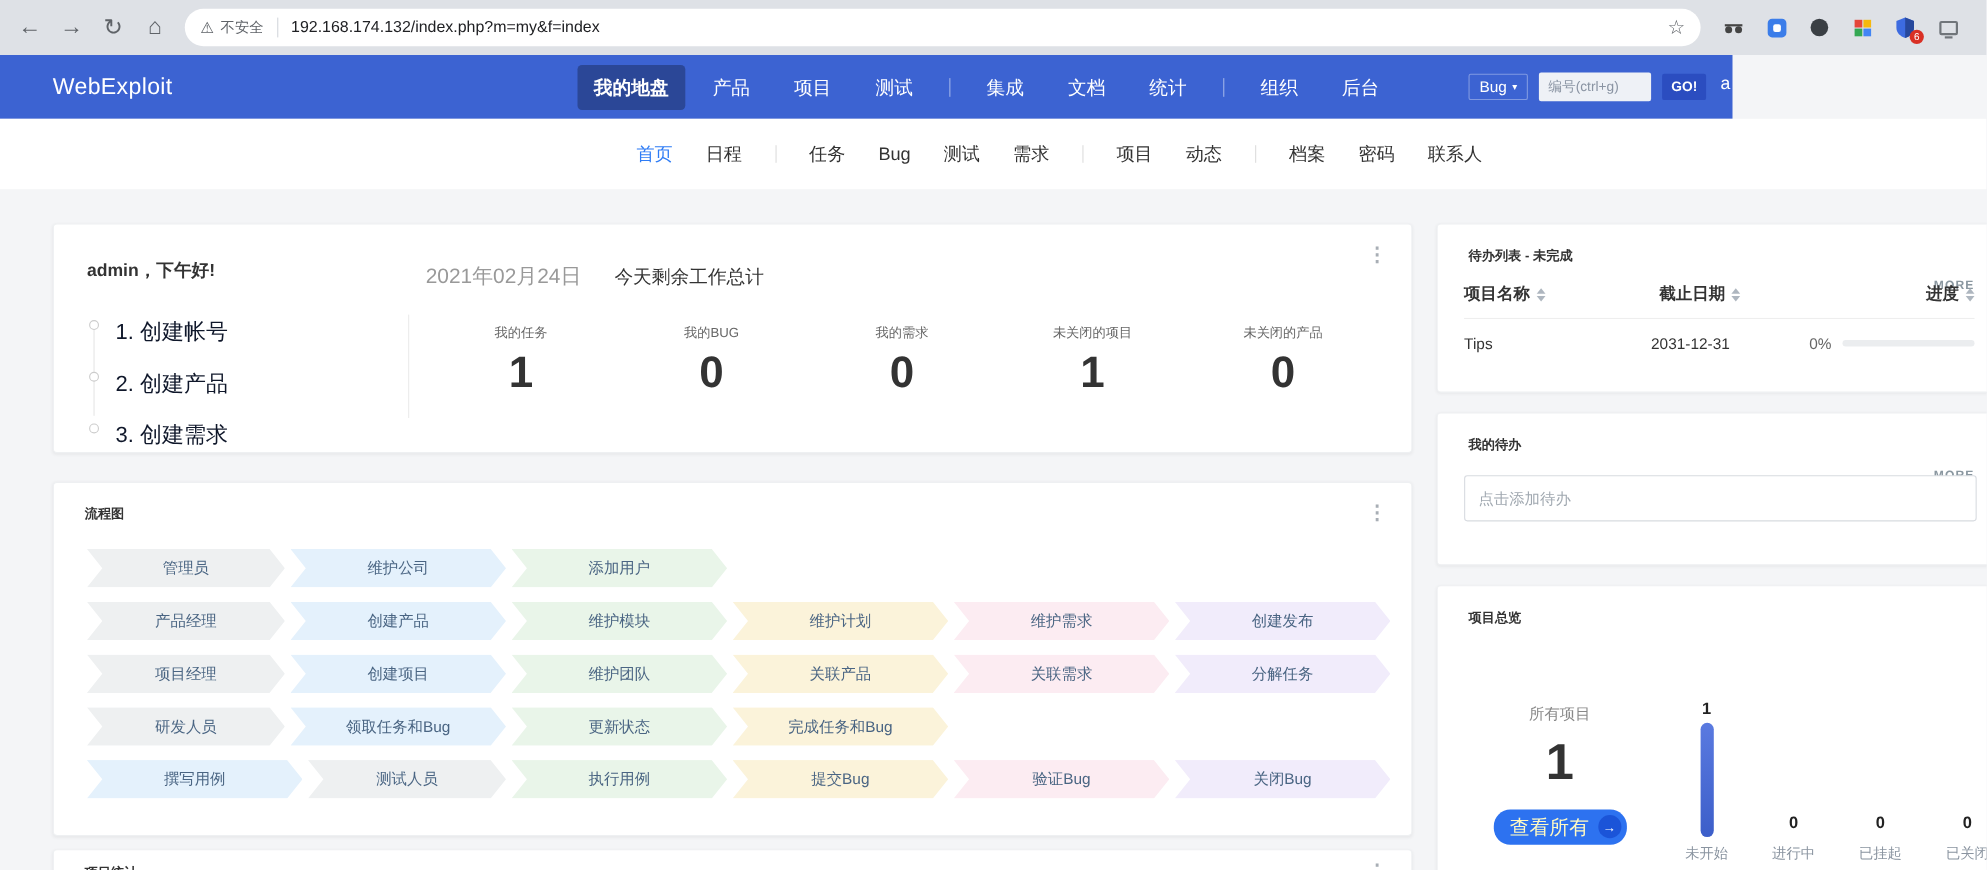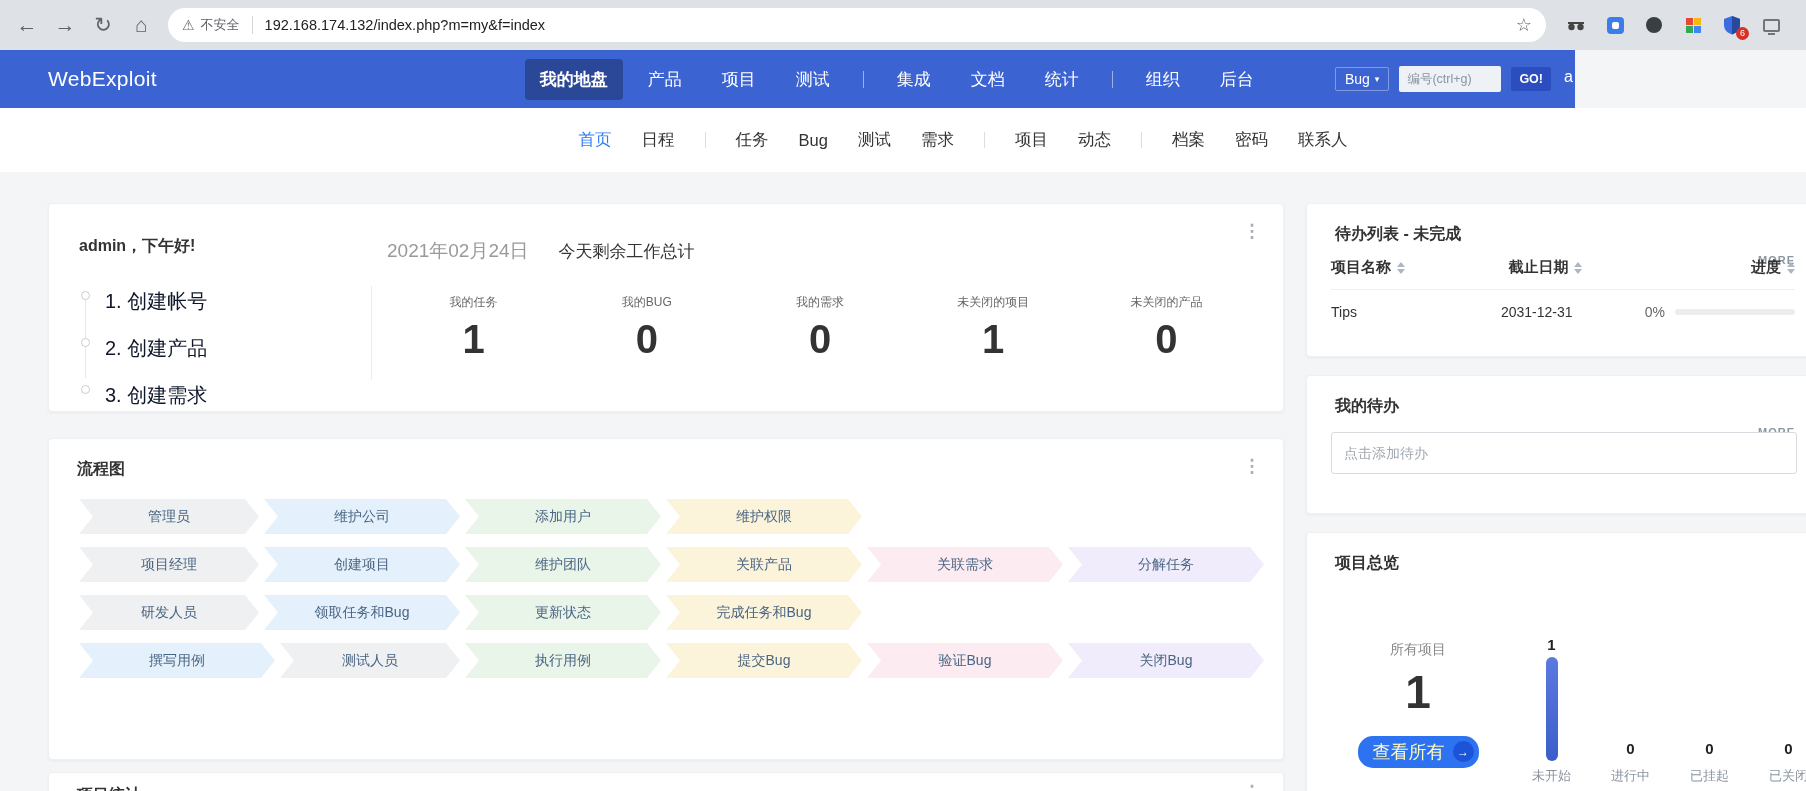--- a/index.html
+++ b/index.html
@@ -45,21 +45,21 @@
   
   .subnav { position:absolute; top:108px; left:0; width:1806px; height:64px; background:#fff; display:flex; align-items:center; justify-content:center; gap:30px; padding-left:120px; }
   .sub-item { font-size:16.5px; color:#333; cursor:pointer; white-space:nowrap; }
   .sub-item.active { color:#2e7cf5; font-weight:500; }
   .sub-sep { width:1px; height:16px; background:#ddd; }
 
   
   .card { position:absolute; background:#fff; border-radius:4px; border:1px solid #eef0f2; box-shadow:0 1px 3px rgba(0,0,0,.05); }
   .kebab { position:absolute; right:22px; top:16px; color:#a8aeb5; font-size:18px; font-weight:bold; cursor:pointer; }
   .more-link { position:absolute; right:24px; top:22px; font-size:11px; font-weight:bold; letter-spacing:1px; color:#8a97a0; cursor:pointer;margin-top:28px; }
-  .card-title { position:absolute; left:28px; top:20px; font-size:16px; font-weight:bold; color:#333; }
+  .card-title { position:absolute; left:28px; top:20px; font-size:12px; font-weight:bold; color:#333; }
 
   
   #card-greeting { left:48px; top:203px; width:1236px; height:209px; }
   .greet-title { position:absolute; left:30px; top:32px; font-size:16px; font-weight:bold; color:#333; }
   .timeline { position:absolute; left:32px; top:84px; width:260px; }
   .timeline::before { content:''; position:absolute; left:4px; top:8px; height:82px; width:1px; background:#e6e6e6; }
   .tl-item { position:relative; padding-left:24px; margin-bottom:20px; font-size:20px; color:#0f172a; }
   .tl-item::before { content:''; position:absolute; left:0; top:3px; width:7px; height:7px; border:1px solid #ccc; border-radius:50%; background:#fff; }
   .greet-divider { position:absolute; left:322px; top:82px; height:94px; width:1px; background:#ececec; }
   .greet-right { position:absolute; left:338px; top:34px; right:30px; }
@@ -255,21 +255,28 @@
 </div>
 
 <div class="card" id="card-flow">
   <div class="card-title">流程图</div>
   <span class="kebab">⋮</span>
   <div class="fc-rows">
     <div class="fc-row">
       <span class="chip first c-gray">管理员</span>
       <span class="chip c-blue">维护公司</span>
       <span class="chip c-green">添加用户</span>
-      <span class="chip c-yellow">维护权限</span>
+    </div>
+    <div class="fc-row">
+      <span class="chip first c-gray">产品经理</span>
+      <span class="chip c-blue">创建产品</span>
+      <span class="chip c-green">维护模块</span>
+      <span class="chip c-yellow">维护计划</span>
+      <span class="chip c-pink">维护需求</span>
+      <span class="chip c-purple">创建发布</span>
     </div>
     <div class="fc-row">
       <span class="chip first c-gray">项目经理</span>
       <span class="chip c-blue">创建项目</span>
       <span class="chip c-green">维护团队</span>
       <span class="chip c-yellow">关联产品</span>
       <span class="chip c-pink">关联需求</span>
       <span class="chip c-purple">分解任务</span>
     </div>
     <div class="fc-row">

